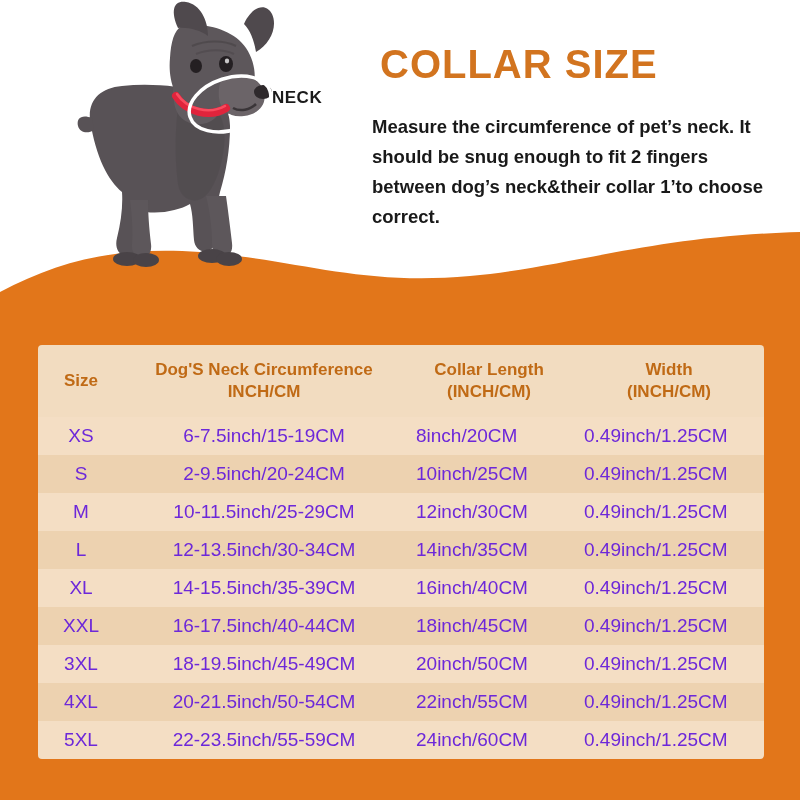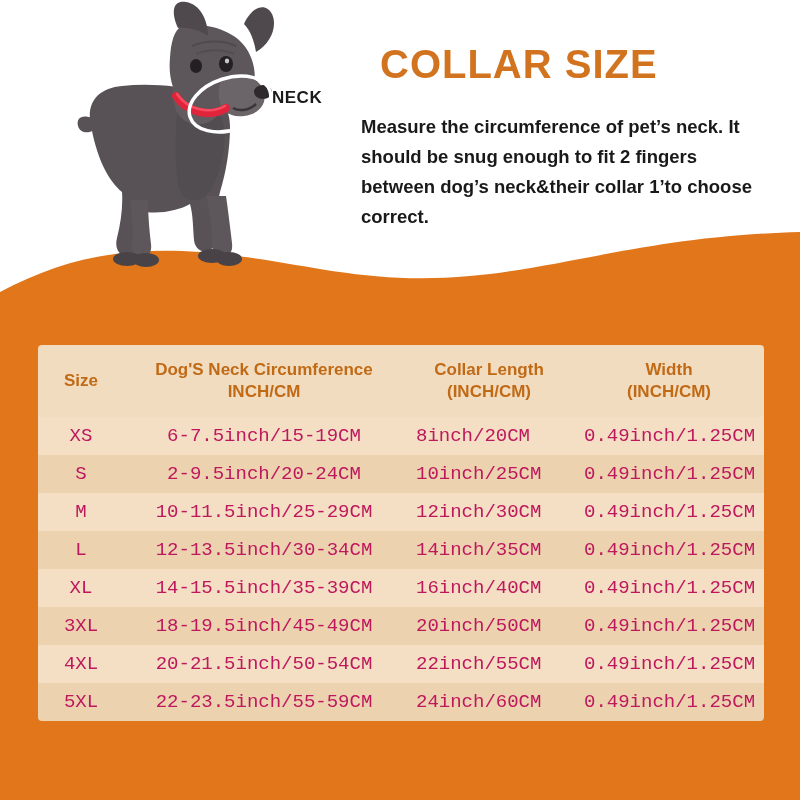--- a/index.html
+++ b/index.html
@@ -66,21 +66,21 @@
     left: 380px;
     top: 42px;
     font-size: 40px;
     font-weight: bold;
     color: #d2741f;
     letter-spacing: 1px;
     font-family: "Liberation Sans", sans-serif;
   }
   .subtext {
     position: absolute;
-    left: 361px;
+    left: 372px;
     top: 112px;
     width: 400px;
     font-size: 18.5px;
     line-height: 30px;
     color: #191919;
     font-weight: bold;
     font-family: "Liberation Sans", sans-serif;
   }
 
   
@@ -117,24 +117,24 @@
   }
   .hdr-row th .sub { display: block; }
   .col-size   { width: 86px; }
   .col-neck   { width: 280px; }
   .col-len    { width: 170px; }
   .col-width  { width: 190px; }
 
   tbody tr td {
     height: 38px;
     font-size: 19px;
-    color: #be185d;
+    color: #6d28d9;
     text-align: center;
     vertical-align: middle;
-    font-family: Liberation Mono, monospace;
+    font-family: Liberation Sans, sans-serif;
   }
   tbody tr:nth-child(odd) td  { background: #f4dec4; }
   tbody tr:nth-child(even) td { background: #edd2b0; }
 
   tbody td.c-size  { font-size: 19px; }
   tbody td.c-neck  { text-align: center; }
   tbody td.c-len   { text-align: left; padding-left: 12px; }
   tbody td.c-width { text-align: left; padding-left: 10px; }
 
   .hdr-row th.h-size  { text-align: center; }
@@ -272,20 +272,26 @@
           <td class="c-len">14inch/35CM</td>
           <td class="c-width">0.49inch/1.25CM</td>
         </tr>
         <tr>
           <td class="c-size">XL</td>
           <td class="c-neck">14-15.5inch/35-39CM</td>
           <td class="c-len">16inch/40CM</td>
           <td class="c-width">0.49inch/1.25CM</td>
         </tr>
         <tr>
+          <td class="c-size">XXL</td>
+          <td class="c-neck">16-17.5inch/40-44CM</td>
+          <td class="c-len">18inch/45CM</td>
+          <td class="c-width">0.49inch/1.25CM</td>
+        </tr>
+        <tr>
           <td class="c-size">3XL</td>
           <td class="c-neck">18-19.5inch/45-49CM</td>
           <td class="c-len">20inch/50CM</td>
           <td class="c-width">0.49inch/1.25CM</td>
         </tr>
         <tr>
           <td class="c-size">4XL</td>
           <td class="c-neck">20-21.5inch/50-54CM</td>
           <td class="c-len">22inch/55CM</td>
           <td class="c-width">0.49inch/1.25CM</td>

